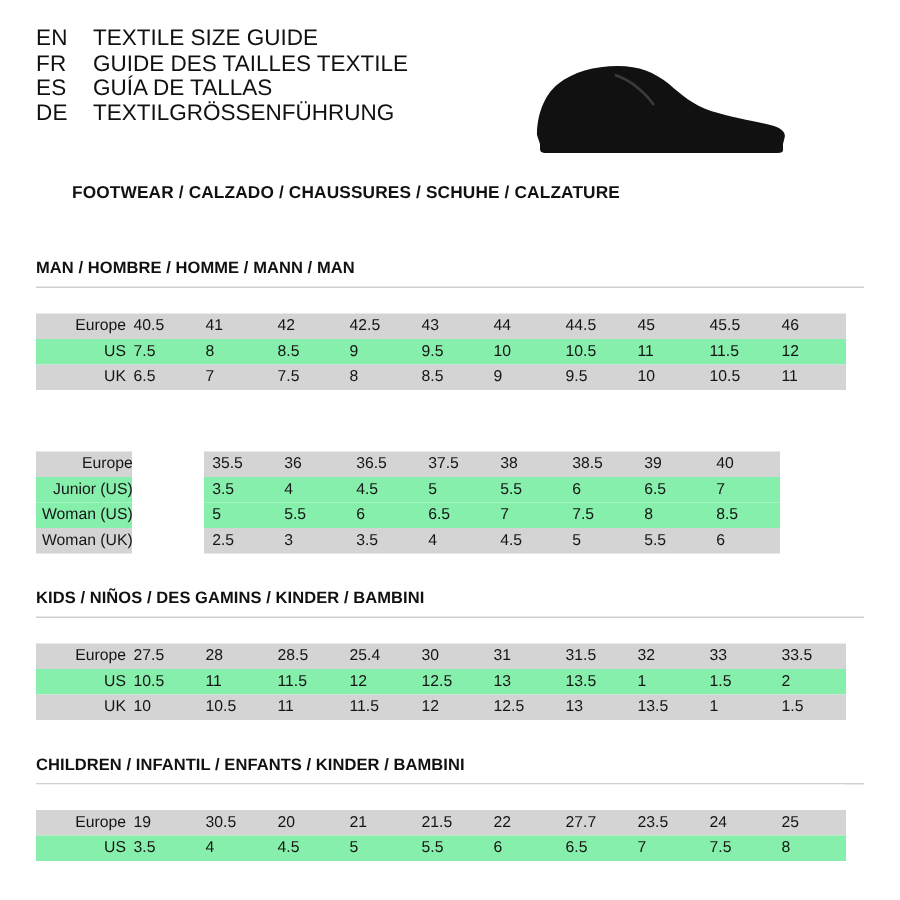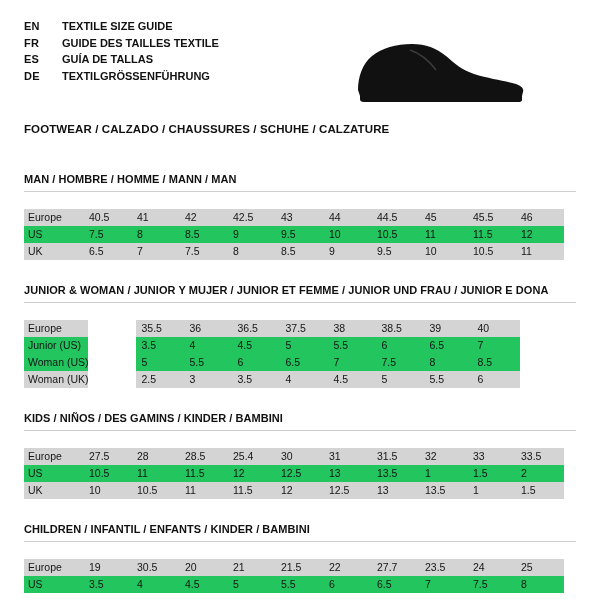--- a/index.html
+++ b/index.html
@@ -24,23 +24,23 @@
 
   
   .header {
     position: relative;
     height: 92px;
   }
   .lang-table {
     border-collapse: collapse;
   }
   .lang-row td {
-    font-size: 11px;
+    font-size: 15px;
     line-height: 16.5px;
-    font-weight: bold;
+    font-weight: normal;
     padding: 0;
     vertical-align: top;
     white-space: nowrap;
   }
   .lang-code {
     width: 38px;
     letter-spacing: 0.2px;
   }
   .shoe-wrap {
     position: absolute;
@@ -49,20 +49,21 @@
     width: 180px;
     height: 70px;
   }
   .shoe-wrap svg { display: block; }
 
   .footwear-title {
     margin-top: 13px;
     font-size: 11.5px;
     font-weight: bold;
     letter-spacing: 0.1px;
+    margin-left: 24px;
   }
 
   
   .section {
     margin-top: 24px;
   }
   .section.first { margin-top: 38px; }
   .section-title {
     font-size: 11px;
     font-weight: bold;
@@ -80,24 +81,25 @@
     height: 17px;
     line-height: 17px;
     padding: 0 0 0 5px;
     white-space: nowrap;
     color: #151515;
   }
   table.size tr.shaded td {
     background: #d4d4d4;
   }
   table.size tr.plain td {
-    background: #22c55e;
+    background: #86efac;
   }
   table.size td.label {
     padding-left: 4px;
+    text-align: right;
   }
   .spacer-row td { height: 4px; line-height: 4px; background: #ffffff !important; }
 </style>
 </head>
 <body>
 
 <div class="page">
 
   <div class="header">
     <table class="lang-table">
@@ -191,21 +193,20 @@
               <td>9</td>
               <td>9.5</td>
               <td>10</td>
               <td>10.5</td>
               <td>11</td>
             </tr>
           </tbody>
         </table>
       </div>
       <div class="section">
-        <div class="section-title">JUNIOR &amp; WOMAN / JUNIOR Y MUJER / JUNIOR ET FEMME / JUNIOR UND FRAU / JUNIOR E DONA</div>
         <table class="size">
           <colgroup>
             <col style="width: 60px;">
             <col style="width: 48px;">
             <col style="width: 48px;">
             <col style="width: 48px;">
             <col style="width: 48px;">
             <col style="width: 48px;">
             <col style="width: 48px;">
             <col style="width: 48px;">

